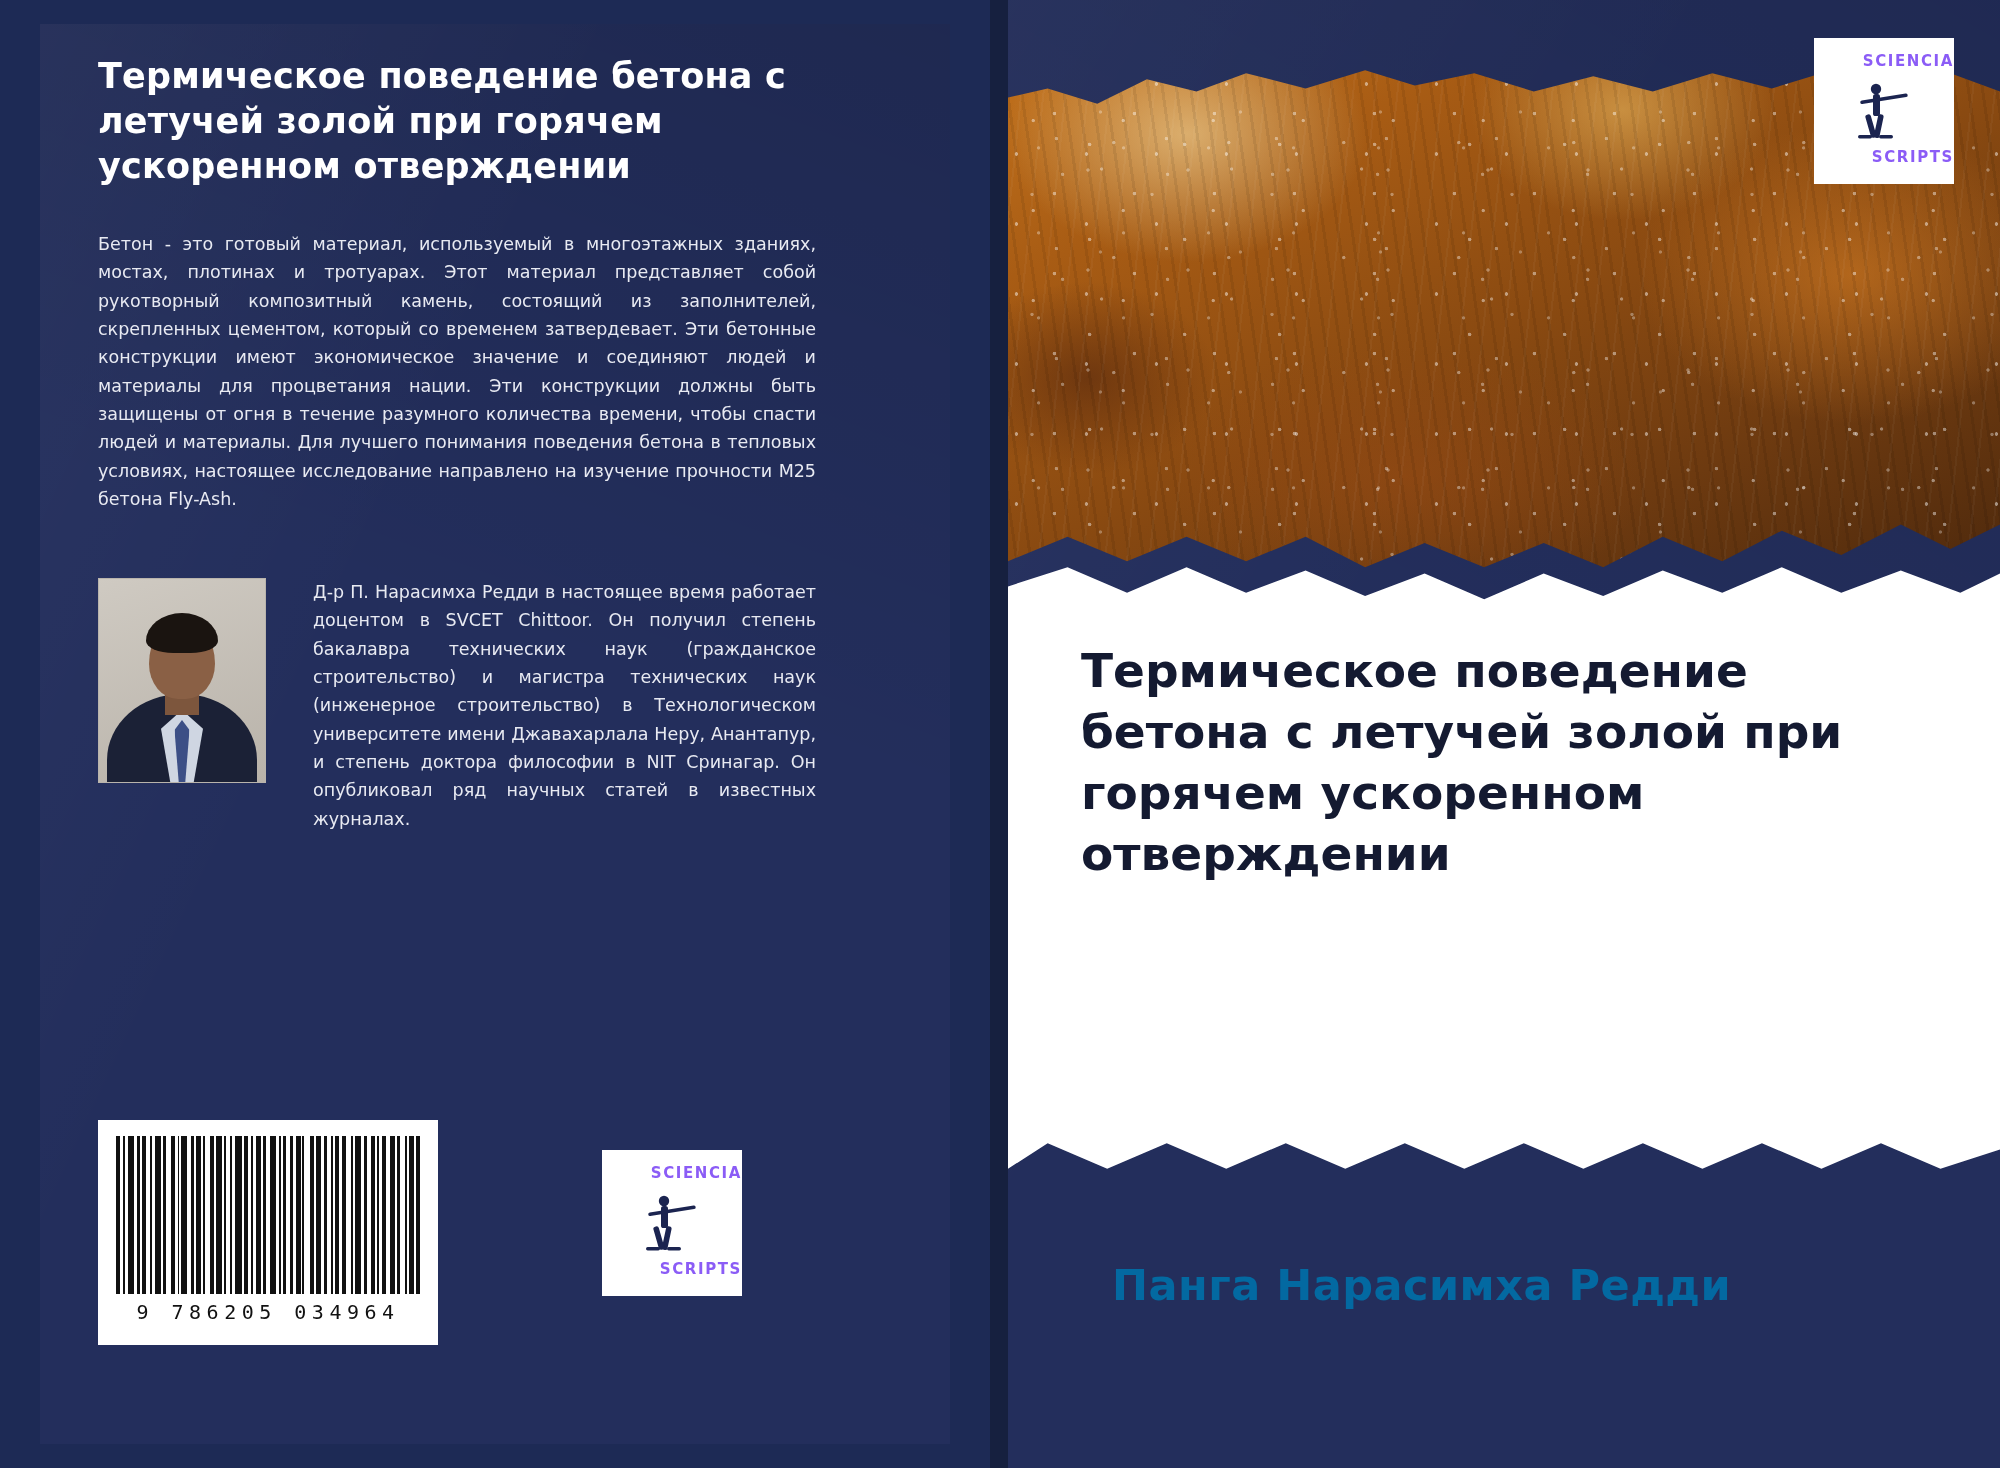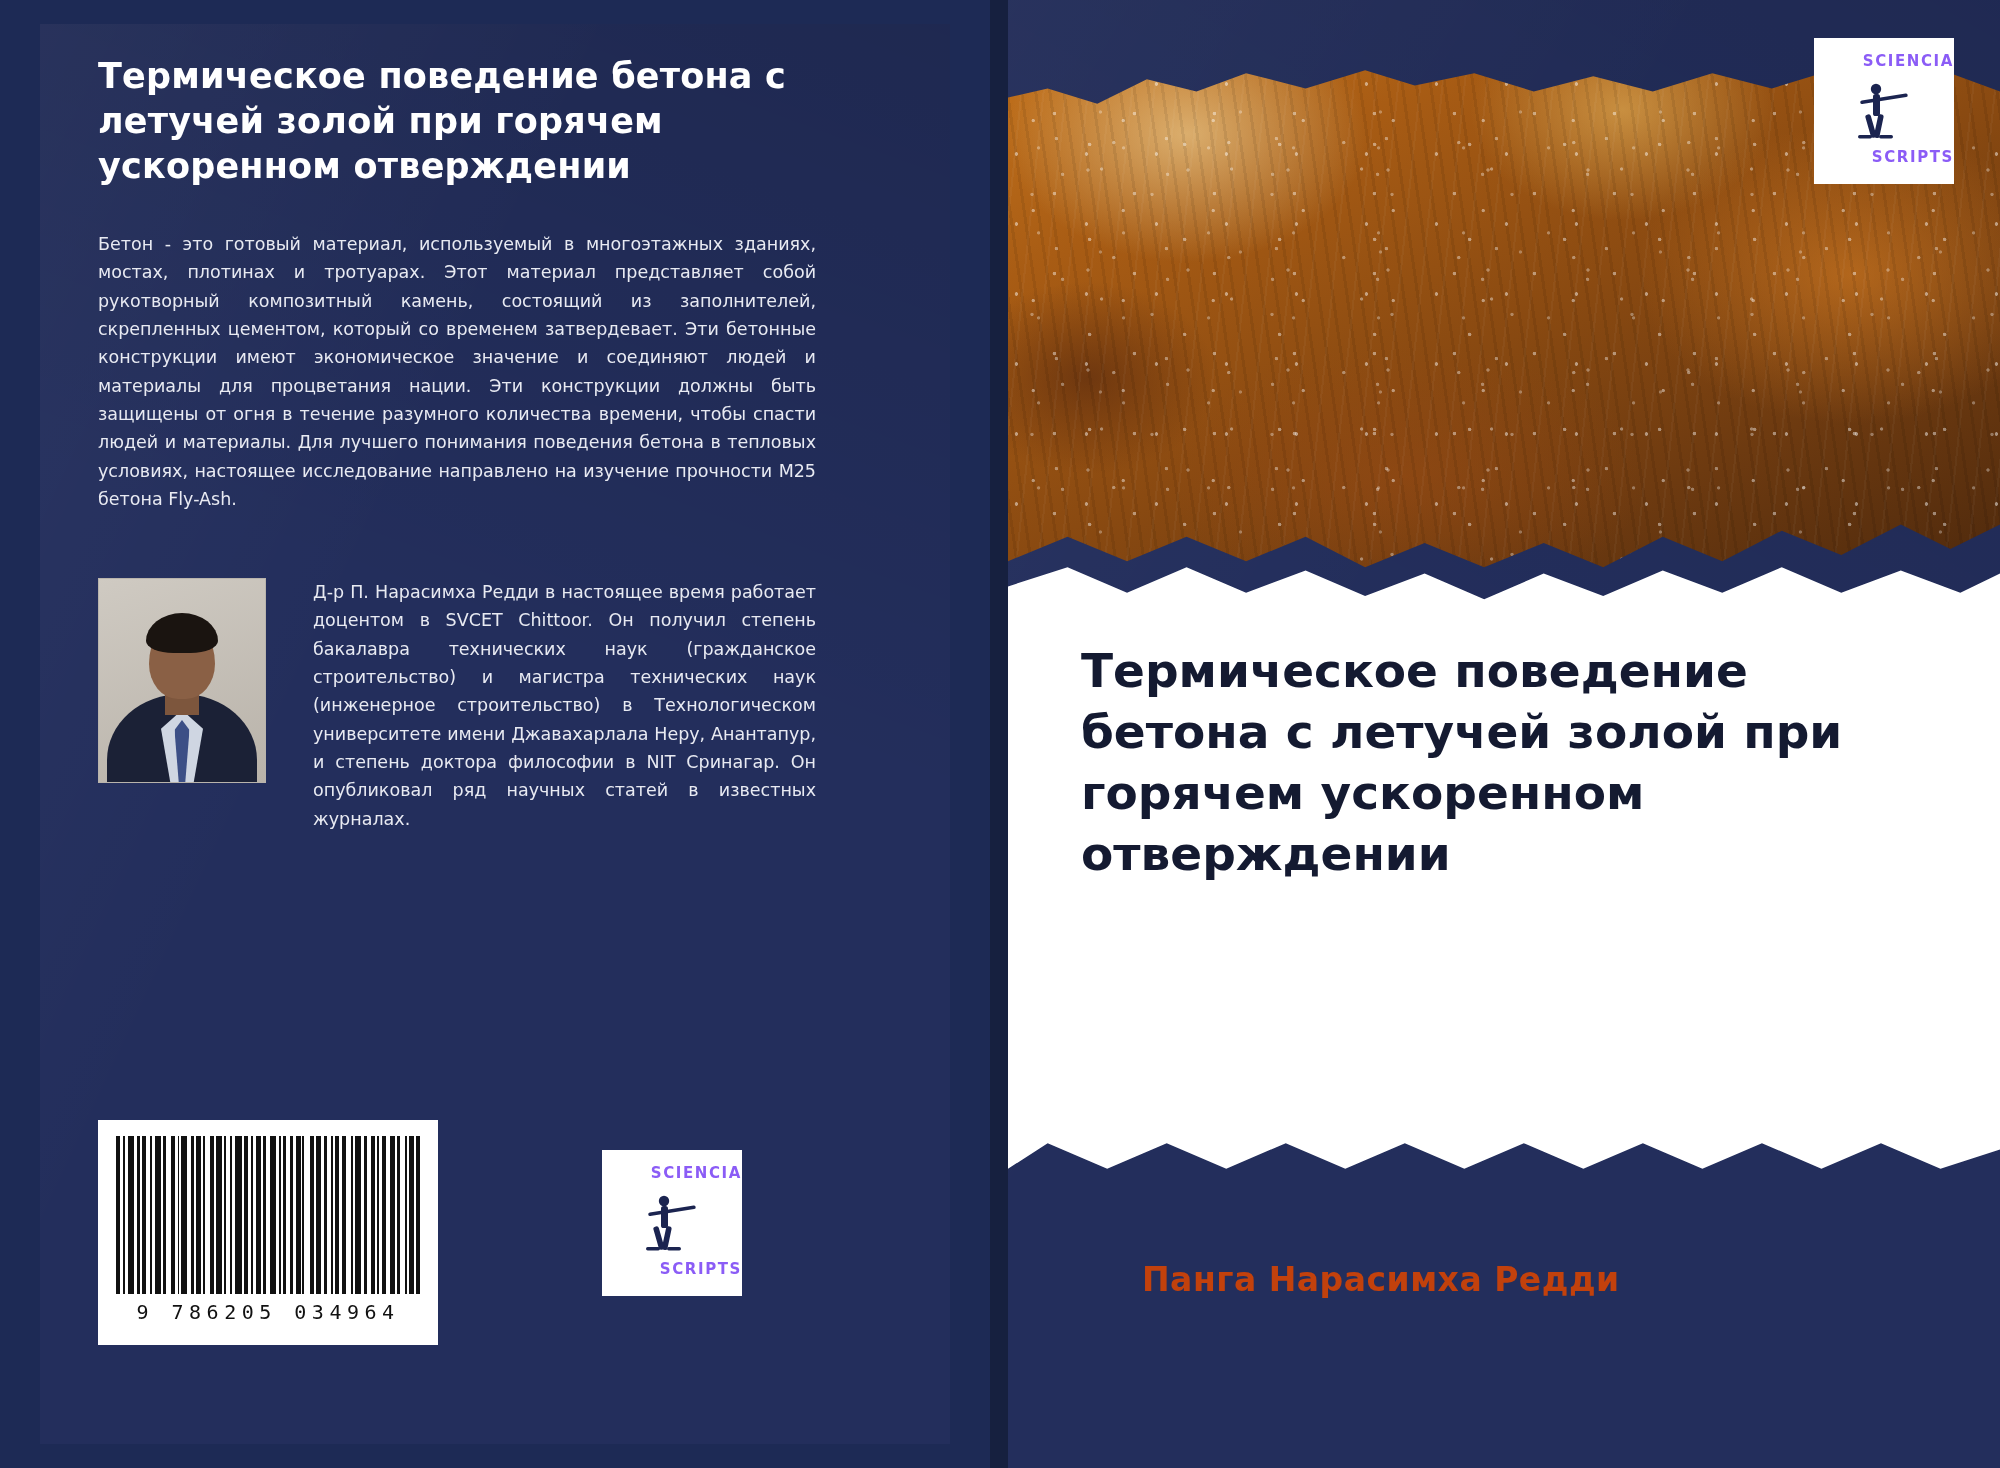--- a/index.html
+++ b/index.html
@@ -308,24 +308,24 @@
     width: 840px;
     color: #141a31;
     font-size: 47px;
     font-weight: bold;
     line-height: 1.3;
     z-index: 4;
   }
 
   .front-author {
     position: absolute;
-    left: 1142px; top: 1260px;
+    left: 1112px; top: 1260px;
     width: 840px;
-    color: #c2410c;
-    font-size: 33px;
+    color: #0369a1;
+    font-size: 43px;
     font-weight: bold;
     letter-spacing: 0.5px;
     z-index: 4;
   }
 </style>
 </head>
 <body>
 
 <div class="cover">
 

